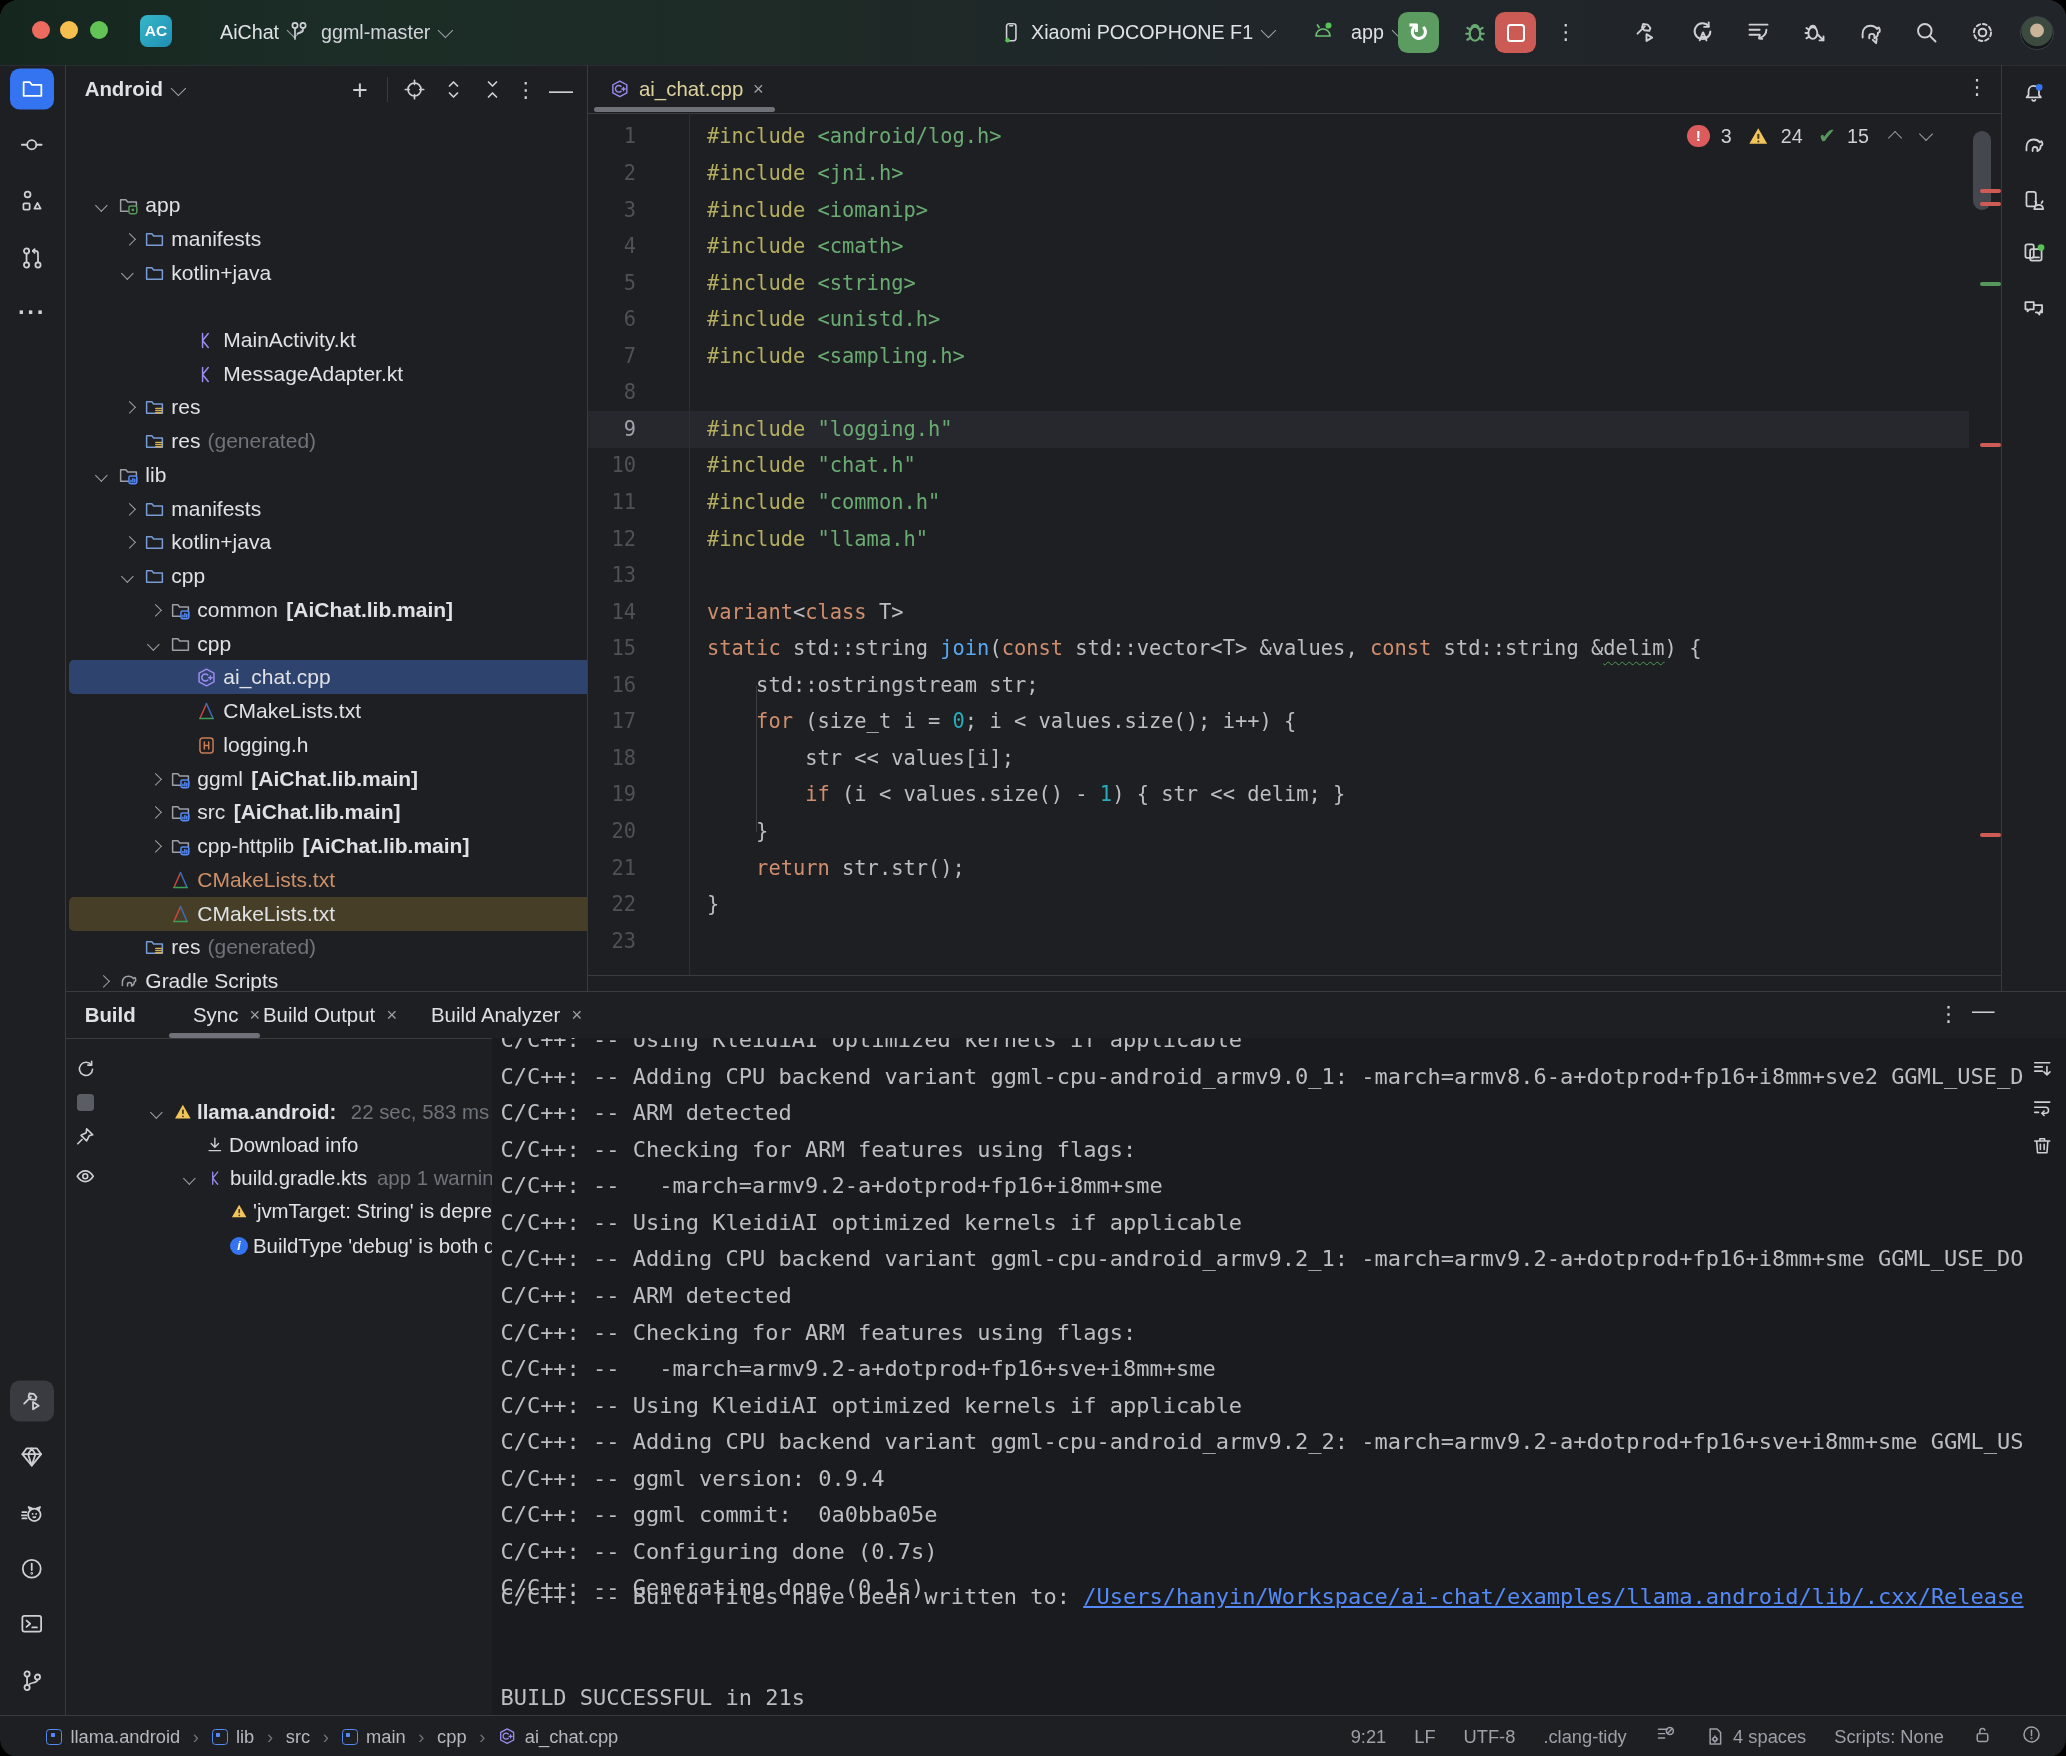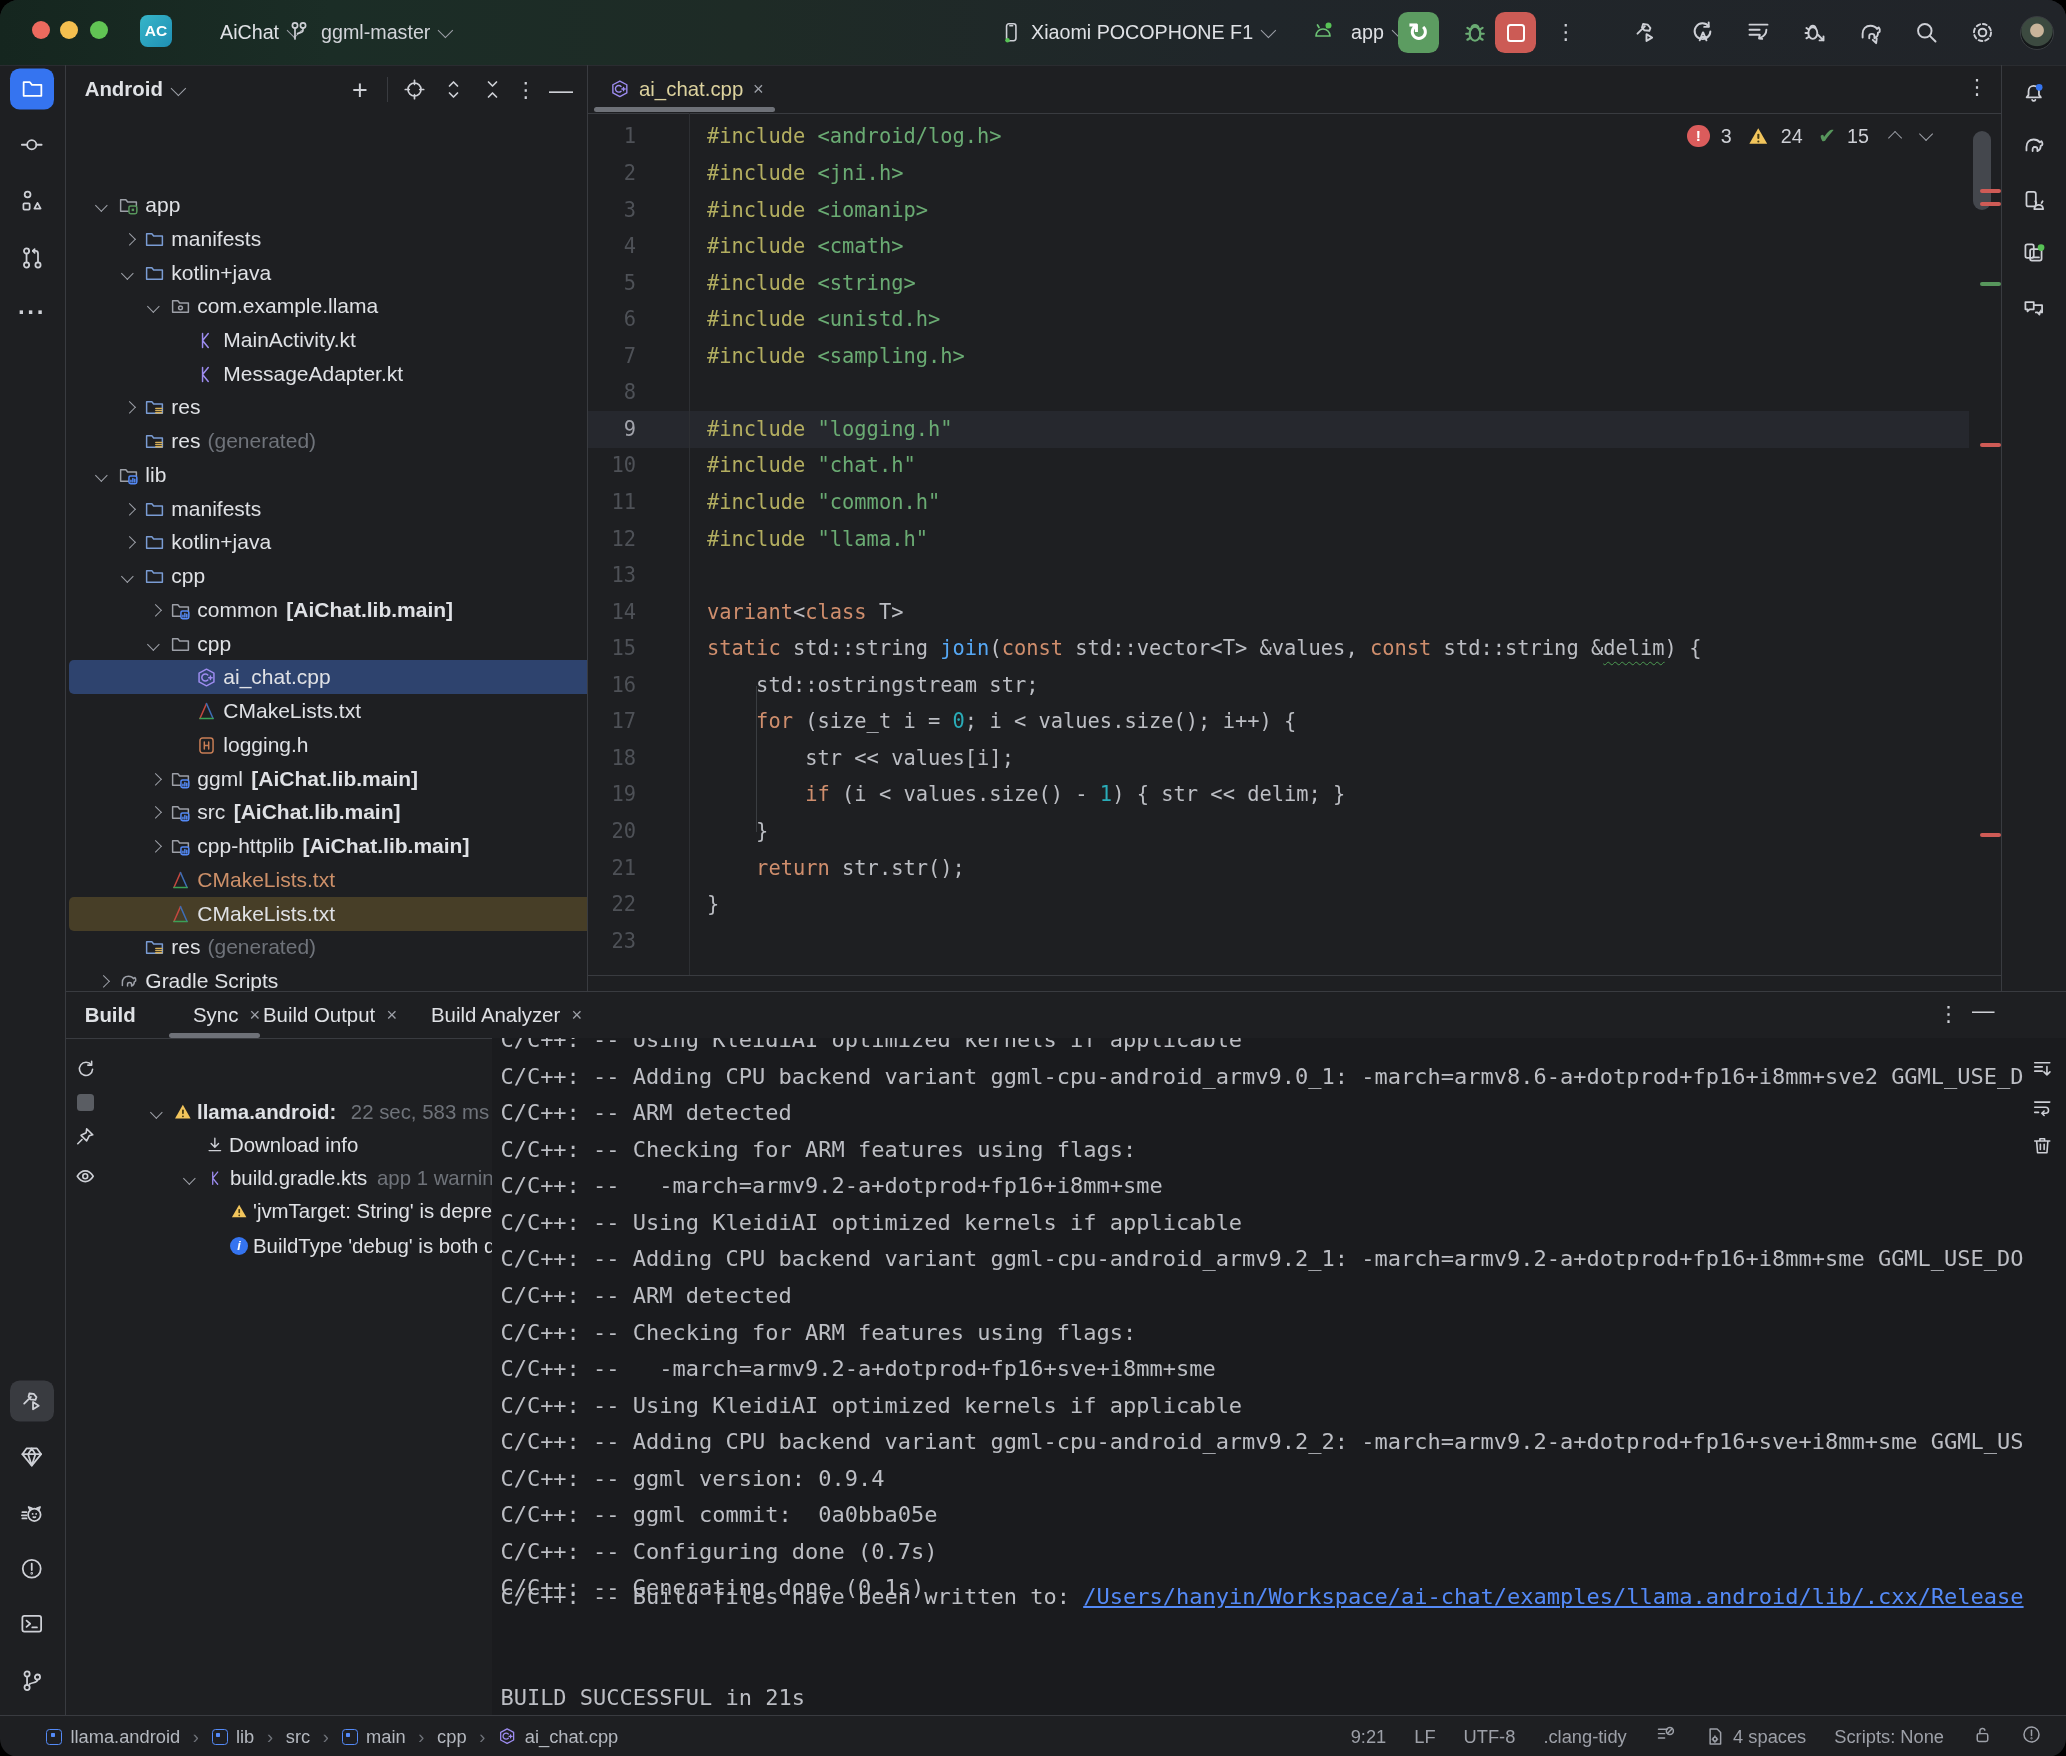--- a/index.html
+++ b/index.html
@@ -331,32 +331,20 @@
       <span class="chevbox open">
           <i></i>
         </span>
       <span class="ticon">
           <svg class="ik" width="21" height="21" viewBox="0 0 24 24">
             <path d="M3 5.5h6l2 2.5h10v10.5H3z" stroke="#7a9cd4"></path>
           </svg>
         </span>
       <span class="tlabel">kotlin+java</span>
     </div>
-    <div class="trow" style="top:224px;padding-left:73px;">
-      <span class="chevbox open">
-          <i></i>
-        </span>
-      <span class="ticon">
-          <svg class="ik" width="21" height="21" viewBox="0 0 24 24">
-            <path d="M3 5.5h6l2 2.5h10v10.5H3z" stroke="#9da0a8"></path>
-            <circle cx="12" cy="13.5" r="2.2" stroke="#9da0a8"></circle>
-          </svg>
-        </span>
-      <span class="tlabel">com.example.llama</span>
-    </div>
     <div class="trow" style="top:258px;padding-left:99px;">
       <span class="chevbox"></span>
       <span class="ticon">
           <svg class="ik" width="21" height="21" viewBox="0 0 24 24">
             <path d="M7.5 4v16M7.5 12l6.5-8M7.5 12l6.5 8" stroke="#9d8cf0"></path>
           </svg>
         </span>
       <span class="tlabel">MainActivity.kt</span>
     </div>
     <div class="trow" style="top:292px;padding-left:99px;">

